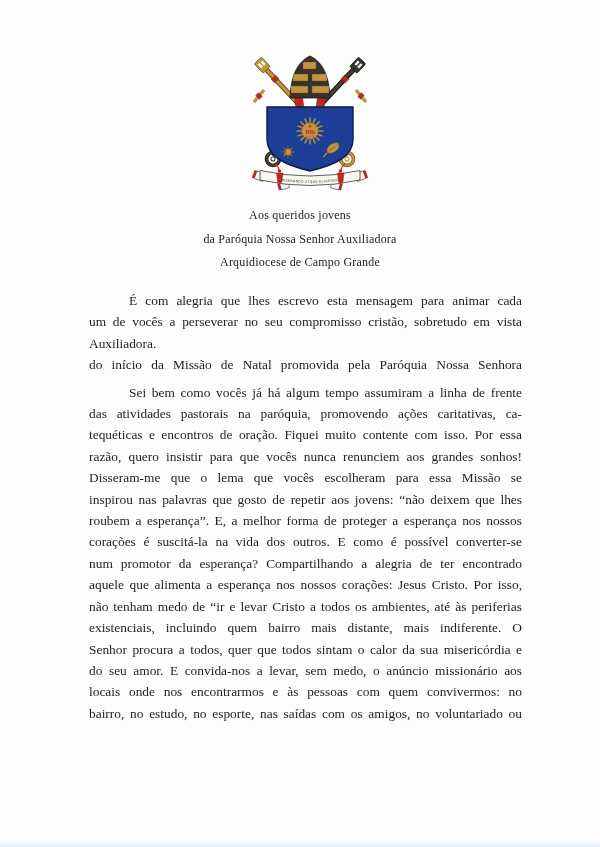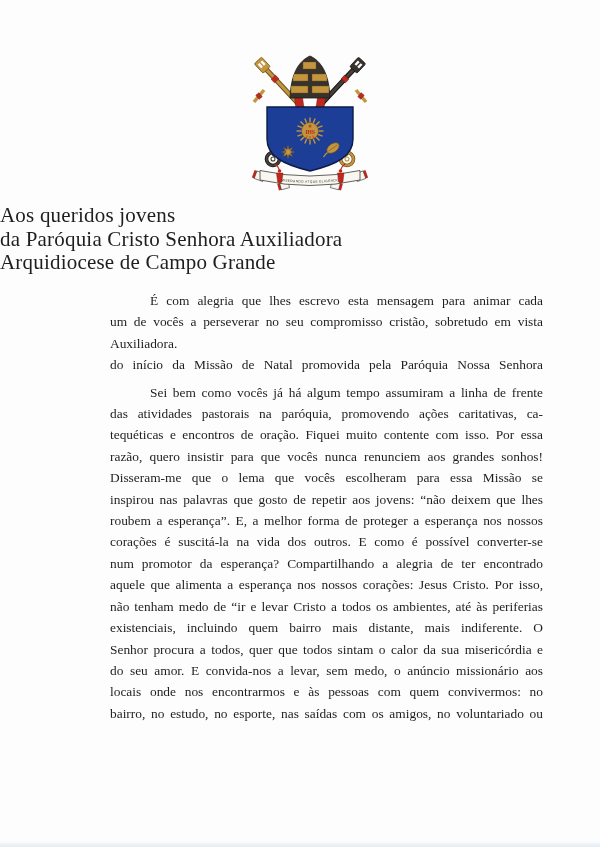--- a/index.html
+++ b/index.html
@@ -8,25 +8,25 @@
     width:600px; height:847px;
     margin:0 auto;
     background:var(--c-paper, #fdfdfd);
     overflow:hidden;
     font-family:"Liberation Serif","DejaVu Serif",serif;
     color:var(--c-ink, #1f1e1d);
   }
   .coat { position:absolute; left:251px; top:55px; width:118px; height:142px; }
   .title-block {
     position:absolute; top:204px; left:0; right:0;
-    text-align:left;
-    font-size:21px; line-height:23.5px; letter-spacing:0.2px;
+    text-align:center;
+    font-size:12px; line-height:23.5px; letter-spacing:0.2px;
   }
   .letter-body {
-    position:absolute; left:110px; top:290px; width:433px;
+    position:absolute; left:89px; top:290px; width:433px;
     font-size:13.4px; line-height:21.4px;
     word-spacing:-2.5px;
   }
   .paragraph { margin:0 0 6px 0; }
   .line { text-align:justify; text-align-last:justify; }
   .line.short { text-align-last:left; }
   .line.indent { text-indent:40px; }
   .scan-edge {
     position:absolute; left:0; right:0; bottom:0; height:6px;
     background:linear-gradient(rgba(255,255,255,0), #e3ebf2);
@@ -168,21 +168,21 @@
         <path d="M25.5,118 l6.5,0 l-1.1,9 q-2.1,2 -4.3,0 Z" class="k-red" stroke="#5f100c" stroke-width="0.4"></path>
         <path d="M94,109 q-3,2 -4.5,6" fill="none" class="k-red-s" stroke-width="1.2"></path>
         <circle cx="89.5" cy="116" r="1.8" class="k-red"></circle>
         <path d="M86.5,118 l6.5,0 l-1.1,9 q-2.1,2 -4.3,0 Z" class="k-red" stroke="#5f100c" stroke-width="0.4"></path>
       </g>
     </svg>
   </div>
 
   <div class="title-block">
     <div>Aos queridos jovens</div>
-    <div>da Paróquia Cristo Senhora Auxiliadora</div>
+    <div>da Paróquia Nossa Senhor Auxiliadora</div>
     <div>Arquidiocese de Campo Grande</div>
   </div>
 
   <div class="letter-body" id="letter-body">
       <div class="paragraph">
         <div class="line indent">É com alegria que lhes escrevo esta mensagem para animar cada</div>
         <div class="line">um de vocês a perseverar no seu compromisso cristão, sobretudo em vista</div>
         <div class="line short">Auxiliadora.</div>
         <div class="line">do início da Missão de Natal promovida pela Paróquia Nossa Senhora</div>
       </div>

